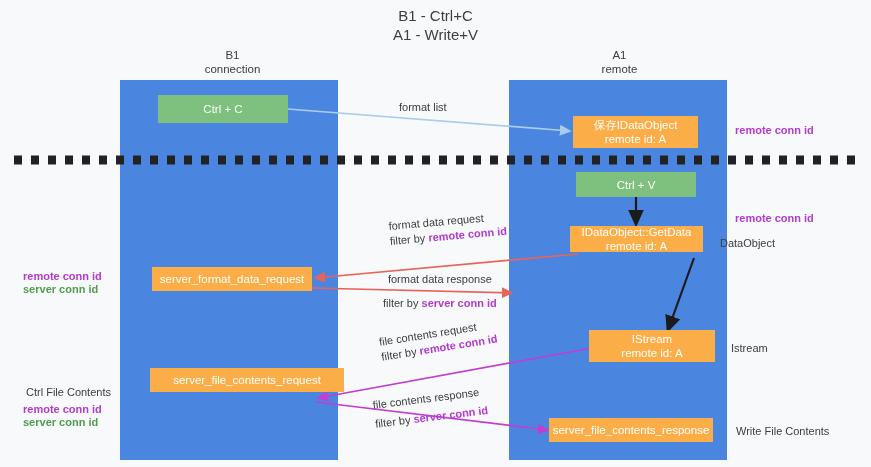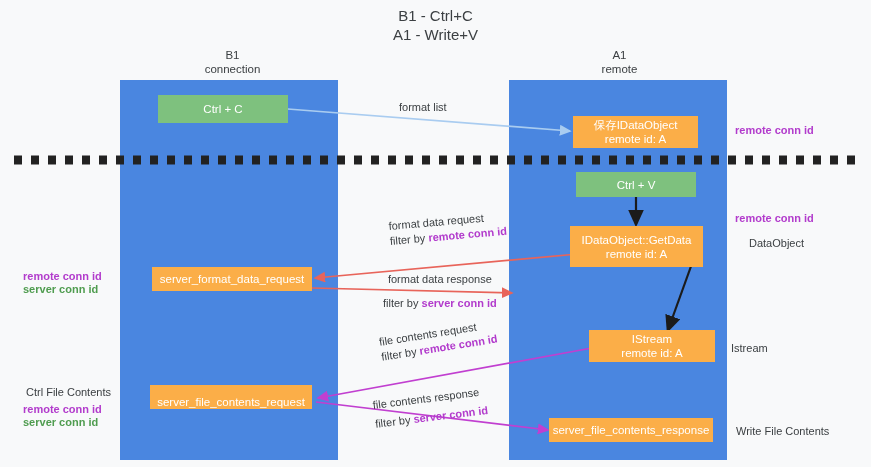--- a/index.html
+++ b/index.html
@@ -119,40 +119,40 @@
     <div class="lines">
       <div>保存IDataObject</div>
       <div>remote id: A</div>
     </div>
   </div>
 
   <div class="abs box green" style="left:576px;top:172px;width:120px;height:25px;">
     <span>Ctrl + V</span>
   </div>
 
-  <div class="abs box orange" style="left:570px;top:226px;width:133px;height:41px;">
+  <div class="abs box orange" style="left:570px;top:226px;width:133px;height:26px;">
     <div class="lines">
       <div>IDataObject::GetData</div>
       <div>remote id: A</div>
     </div>
   </div>
 
   <div class="abs box orange" style="left:152px;top:267px;width:160px;height:24px;">
     <span>server_format_data_request</span>
   </div>
 
 
   <div class="abs box orange" style="left:589px;top:330px;width:126px;height:32px;">
     <div class="lines">
       <div>IStream</div>
       <div>remote id: A</div>
     </div>
   </div>
 
-  <div class="abs box orange" style="left:150px;top:385px;width:162px;height:24px;align-items:flex-end;">
+  <div class="abs box orange" style="left:150px;top:368px;width:194px;height:24px;">
     <span>server_file_contents_request</span>
   </div>
 
   <div class="abs box orange" style="left:549px;top:418px;width:164px;height:24px;">
     <span>server_file_contents_response</span>
   </div>
 
   <div class="abs elabel" style="left:399px;top:100px;">
     <span>format list</span>
   </div>
@@ -172,21 +172,21 @@
     <div><span>filter by </span><span class="hl-purple">remote conn id</span></div>
   </div>
 
   <div class="abs elabel rot" style="left:372px;top:398px;transform:rotate(-7deg);">
     <div>file contents response</div>
     <div style="margin-top:4px;"><span>filter by </span><span class="hl-purple">server conn id</span></div>
   </div>
 
   <div class="abs side purple" style="left:735px;top:123px;">remote conn id</div>
   <div class="abs side purple" style="left:735px;top:211px;">remote conn id</div>
-  <div class="abs side plain" style="left:737px;top:236px;padding-left:12px;">DataObject</div>
+  <div class="abs side plain" style="left:708px;top:236px;padding-left:12px;">DataObject</div>
   <div class="abs side plain" style="left:731px;top:341px;">Istream</div>
   <div class="abs side plain" style="left:736px;top:424px;">Write File Contents</div>
 
   <div class="abs side purple" style="left:23px;top:269px;">remote conn id</div>
   <div class="abs side green" style="left:23px;top:282px;">server conn id</div>
 
   <div class="abs side plain" style="left:26px;top:385px;">Ctrl File Contents</div>
   <div class="abs side purple" style="left:23px;top:402px;">remote conn id</div>
   <div class="abs side green" style="left:23px;top:415px;">server conn id</div>
 

